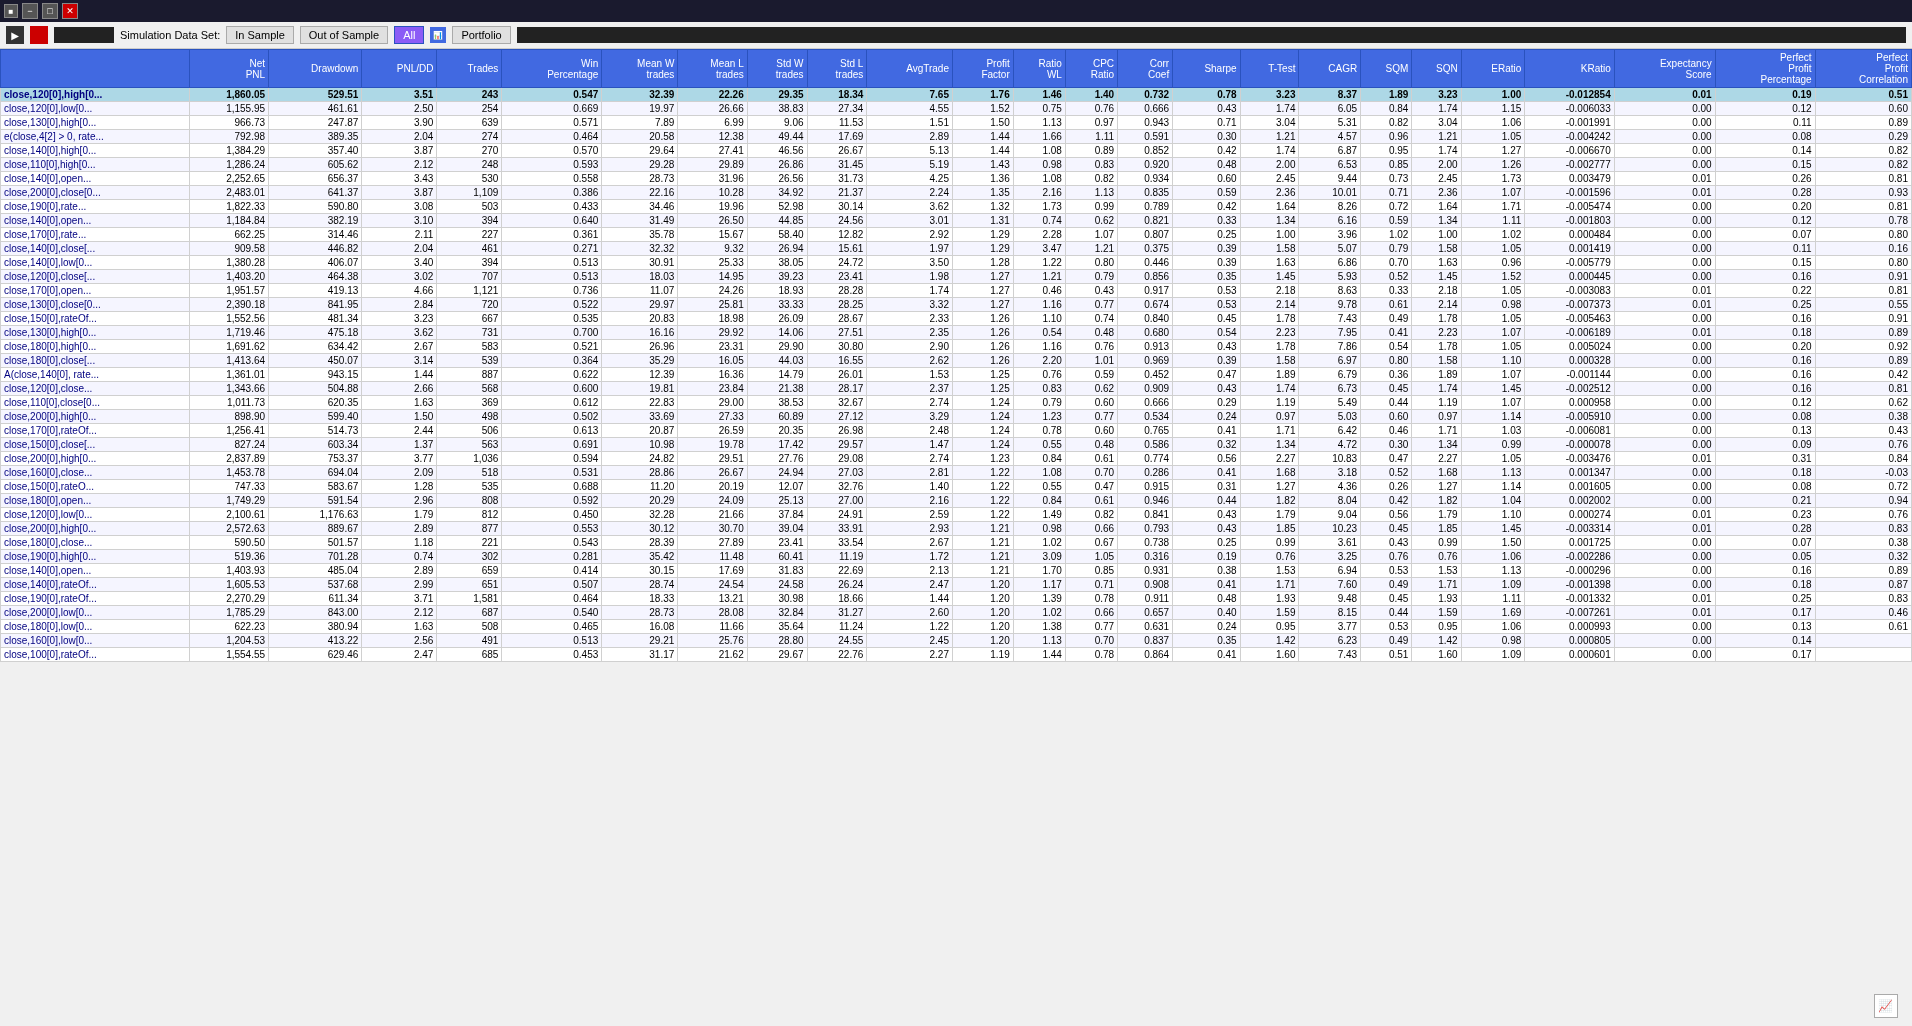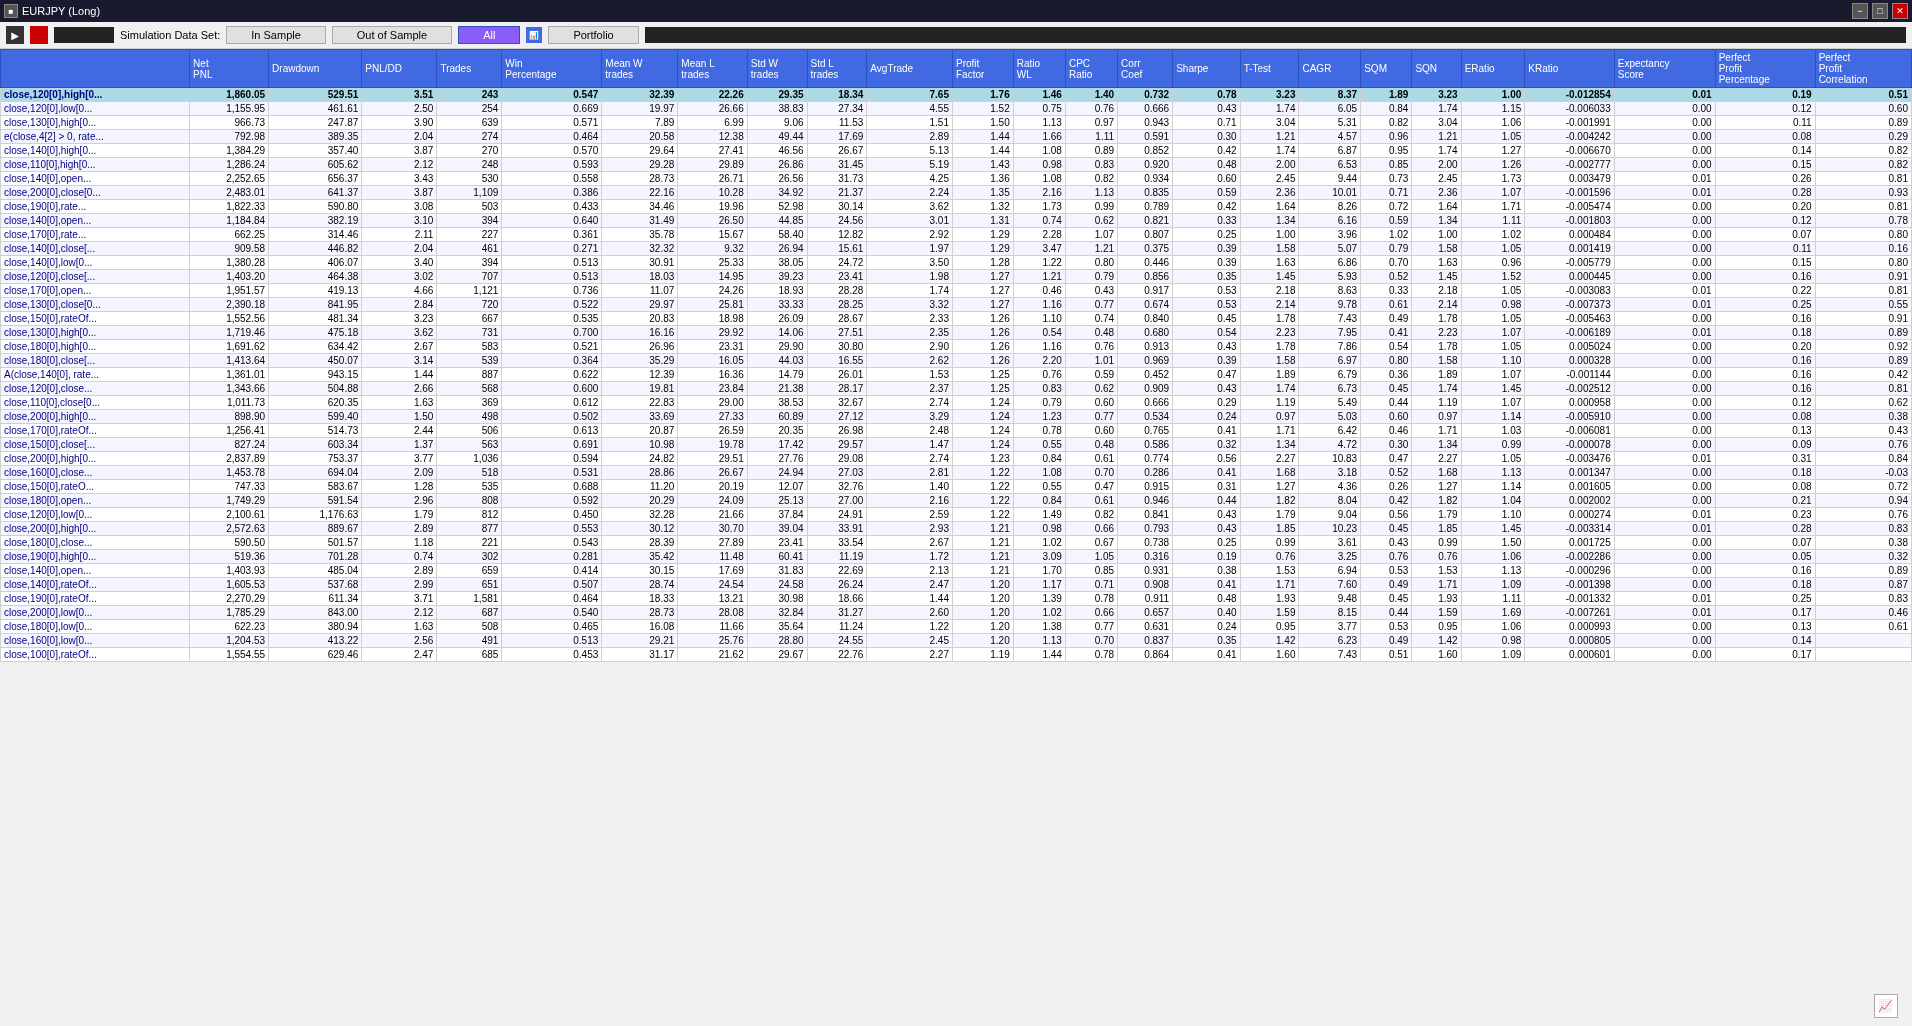--- a/index.html
+++ b/index.html
@@ -5,47 +5,46 @@
     * { margin: 0; padding: 0; box-sizing: border-box; }
     body { background: #f0f0f0; font-family: Arial, sans-serif; font-size: 11px; color: #000; overflow: hidden; }
     
     .window { width: 1912px; min-height: 1026px; background: #f0f0f0; }
     
     .title-bar { background: #1a1a2e; height: 22px; display: flex; align-items: center; padding: 0 4px; gap: 4px; }
     .title-bar-text { color: #fff; font-size: 11px; flex: 1; }
     .title-btn { width: 16px; height: 16px; background: #555; border: 1px solid #888; cursor: pointer; font-size: 9px; color: #fff; display: flex; align-items: center; justify-content: center; }
     
     .toolbar { background: #f0f0f0; padding: 4px 6px; display: flex; align-items: center; gap: 6px; border-bottom: 1px solid #ccc; }
-    .toolbar-btn { background: #e0e0e0; border: 1px solid #aaa; padding: 2px 24px; font-size: 11px; cursor: pointer; }
+    .toolbar-btn { background: #e0e0e0; border: 1px solid #aaa; padding: 2px 8px; font-size: 11px; cursor: pointer; }
     .toolbar-btn.active { background: #8b5cf6; color: #fff; border: 1px solid #2a52be; }
     
     .table-container { overflow-x: auto; overflow-y: auto; height: calc(1026px - 66px); }
     
     table { border-collapse: collapse; width: 100%; font-size: 10px; }
     
     thead tr { background: #4169e1; color: #fff; }
-    thead th { padding: 2px 3px; border: 1px solid #2a52be; text-align: left; white-space: nowrap; font-weight: normal; font-size: 10px; position: sticky; top: 0; z-index: 10; }
+    thead th { padding: 2px 3px; border: 1px solid #2a52be; text-align: right; white-space: nowrap; font-weight: normal; font-size: 10px; position: sticky; top: 0; z-index: 10; }
     
     tbody tr { background: #fff; }
     tbody tr:nth-child(even) { background: #f5f5ff; }
     tbody tr:first-child { background: #add8e6; font-weight: bold; }
     
     tbody td { padding: 1px 3px; border: 1px solid #d0d0d0; text-align: right; white-space: nowrap; font-size: 10px; }
     tbody td:first-child { text-align: left; color: #000080; font-size: 10px; max-width: 110px; overflow: hidden; text-overflow: ellipsis; }
     
     .chart-icon { position: fixed; bottom: 8px; right: 14px; width: 24px; height: 24px; background: #fff; border: 1px solid #aaa; display: flex; align-items: center; justify-content: center; cursor: pointer; }
   </style>
 </head>
 <body>
 
 <div class="window">
 
   <div class="title-bar">
     <div style="width:14px;height:14px;background:#555;border:1px solid #888;font-size:8px;color:#fff;display:flex;align-items:center;justify-content:center;">■</div>
-    <span class="title-bar-text">EURJPY (Long)</span>
     <div class="title-btn">−</div>
     <div class="title-btn">□</div>
     <div class="title-btn" style="background:#cc0000;">✕</div>
   </div>
 
   <div class="toolbar">
     <div style="width:18px;height:18px;background:#333;display:flex;align-items:center;justify-content:center;cursor:pointer;">
       <span style="color:#fff;font-size:10px;">▶</span>
     </div>
     <div style="width:18px;height:18px;background:#cc0000;cursor:pointer;"></div>
@@ -256,21 +255,21 @@
             <td>0.82</td>
           </tr>
           <tr>
             <td>close,140[0],open...</td>
             <td>2,252.65</td>
             <td>656.37</td>
             <td>3.43</td>
             <td>530</td>
             <td>0.558</td>
             <td>28.73</td>
-            <td>26.71</td>
+            <td>31.96</td>
             <td>26.56</td>
             <td>31.73</td>
             <td>4.25</td>
             <td>1.36</td>
             <td>1.08</td>
             <td>0.82</td>
             <td>0.934</td>
             <td>0.60</td>
             <td>2.45</td>
             <td>9.44</td>

